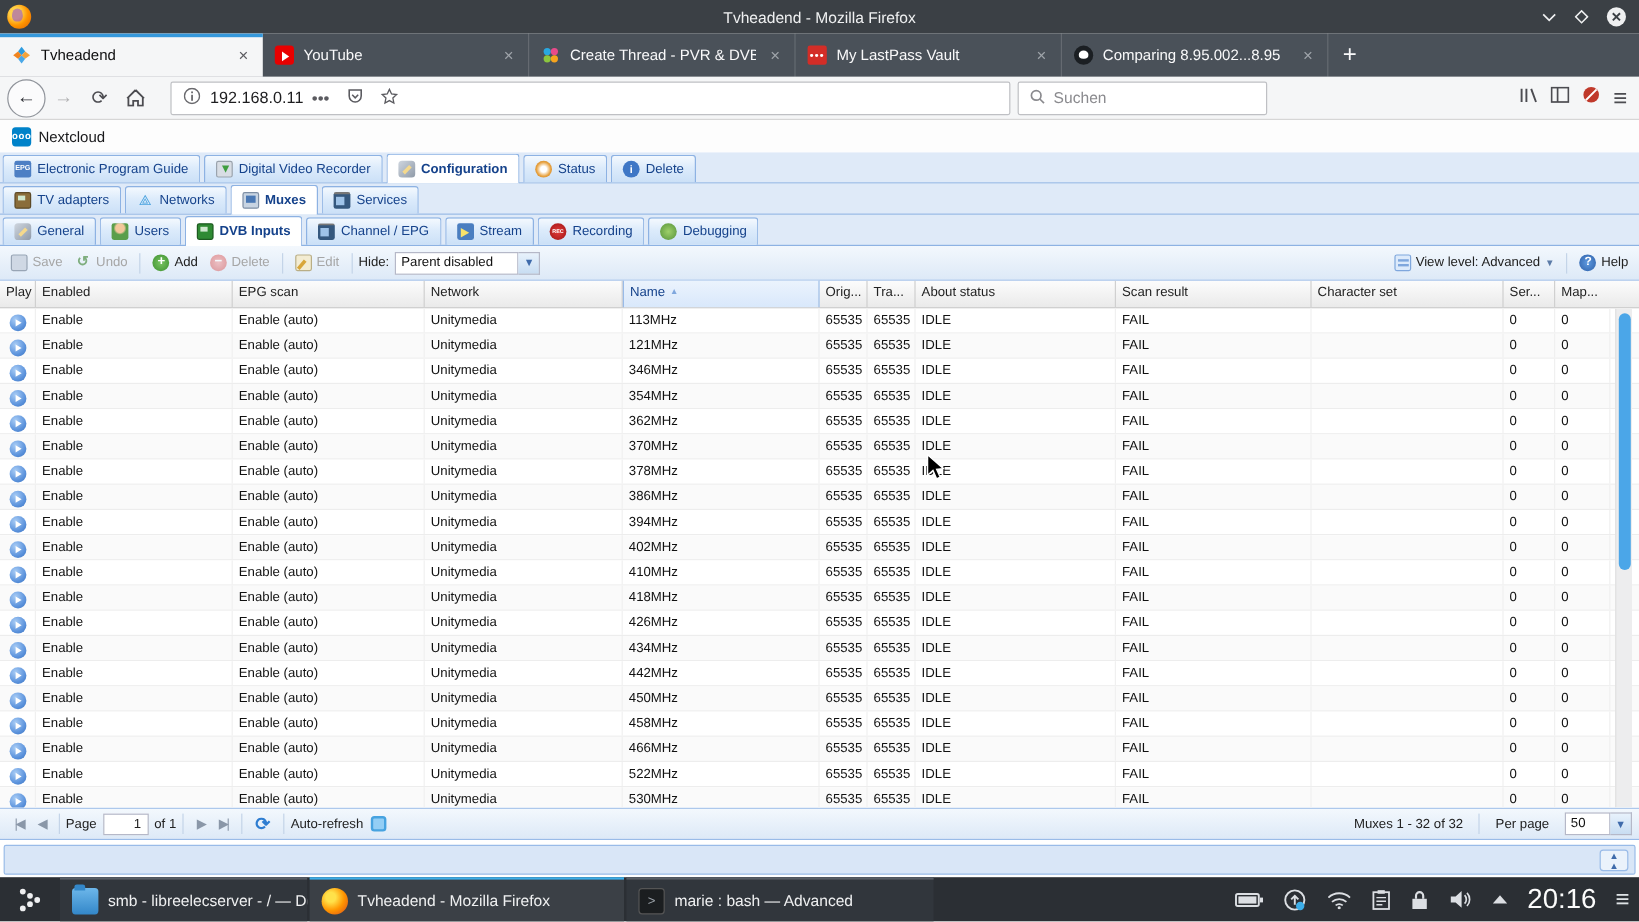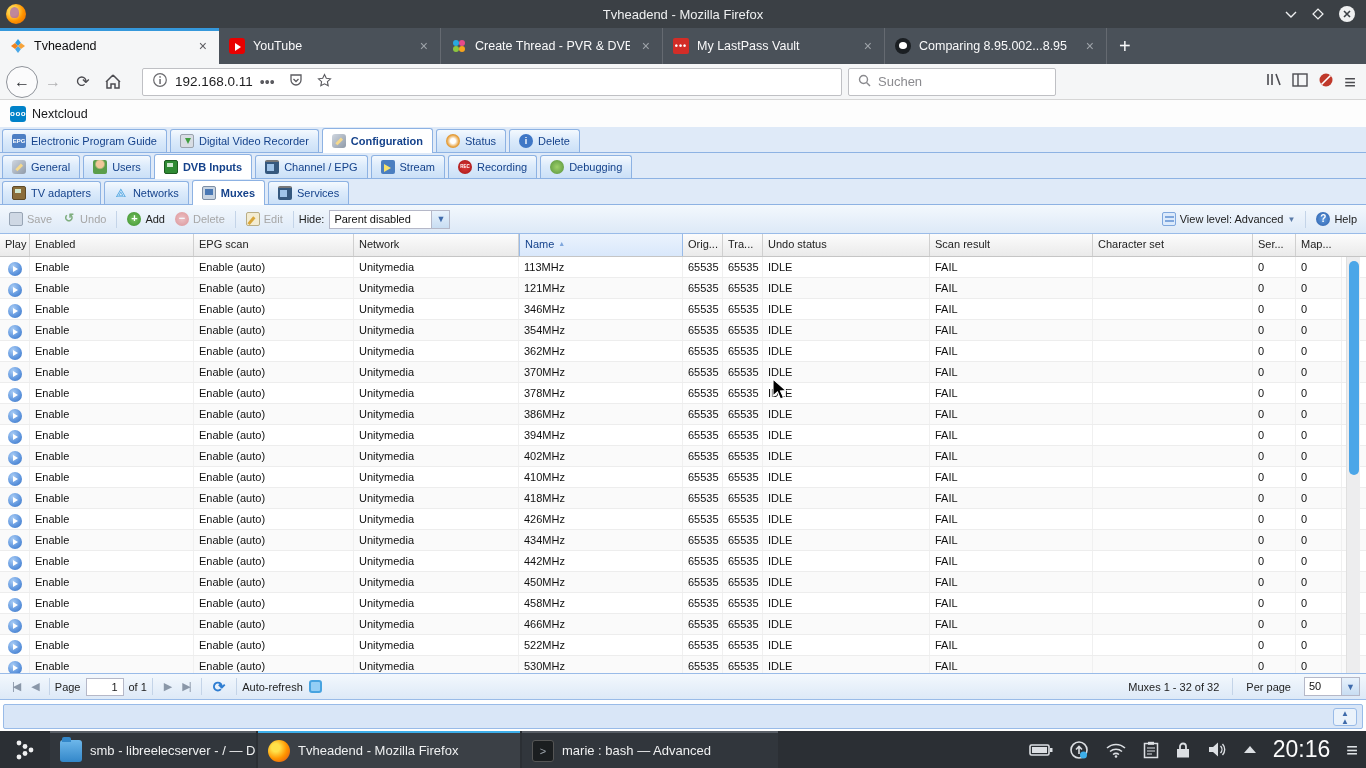--- a/index.html
+++ b/index.html
@@ -285,20 +285,39 @@
           <span>Status</span>
         </div>
       <div class="xtab">
           <i class="ic ic-about">i</i>
           <span>Delete</span>
         </div>
     </div>
 
     <div class="tabrow">
       <div class="xtab">
+          <i class="ic ic-card" style="background:#8a6d3b;border-color:#5d4a27"></i>
+          <span>TV adapters</span>
+        </div>
+      <div class="xtab">
+          <i class="ic ic-antenna">⟁</i>
+          <span>Networks</span>
+        </div>
+      <div class="xtab active">
+          <i class="ic ic-mux"></i>
+          <span>Muxes</span>
+        </div>
+      <div class="xtab">
+          <i class="ic ic-tv"></i>
+          <span>Services</span>
+        </div>
+    </div>
+
+    <div class="tabrow">
+      <div class="xtab">
           <i class="ic ic-wrench"></i>
           <span>General</span>
         </div>
       <div class="xtab">
           <i class="ic ic-users"></i>
           <span>Users</span>
         </div>
       <div class="xtab active">
           <i class="ic ic-card"></i>
           <span>DVB Inputs</span>
@@ -311,39 +330,20 @@
           <i class="ic ic-stream"></i>
           <span>Stream</span>
         </div>
       <div class="xtab">
           <i class="ic ic-rec">REC</i>
           <span>Recording</span>
         </div>
       <div class="xtab">
           <i class="ic ic-debug"></i>
           <span>Debugging</span>
-        </div>
-    </div>
-
-    <div class="tabrow">
-      <div class="xtab">
-          <i class="ic ic-card" style="background:#8a6d3b;border-color:#5d4a27"></i>
-          <span>TV adapters</span>
-        </div>
-      <div class="xtab">
-          <i class="ic ic-antenna">⟁</i>
-          <span>Networks</span>
-        </div>
-      <div class="xtab active">
-          <i class="ic ic-mux"></i>
-          <span>Muxes</span>
-        </div>
-      <div class="xtab">
-          <i class="ic ic-tv"></i>
-          <span>Services</span>
         </div>
     </div>
 
     <div id="xtoolbar">
       <div class="tbtn dis">
           <i class="ic ic-save"></i>
           <span>Save</span>
         </div>
       <div class="tbtn dis">
           <i class="ic ic-undo">↺</i>
@@ -384,21 +384,21 @@
     </div>
 
     <div id="gridhead">
       <div class="hcell" style="width:30px">Play</div>
       <div class="hcell" style="width:164px">Enabled</div>
       <div class="hcell" style="width:160px">EPG scan</div>
       <div class="hcell" style="width:165px">Network</div>
       <div class="hcell sorted" style="width:164px"><span>Name</span><span class="sortarrow">▲</span></div>
       <div class="hcell" style="width:40px">Orig...</div>
       <div class="hcell" style="width:40px">Tra...</div>
-      <div class="hcell" style="width:167px">Undo status</div>
+      <div class="hcell" style="width:167px">About status</div>
       <div class="hcell" style="width:163px">Scan result</div>
       <div class="hcell" style="width:160px">Character set</div>
       <div class="hcell" style="width:43px">Ser...</div>
       <div class="hcell" style="width:46px;border-right:none">Map...</div>
     </div>
 
     <div id="gridbody">
       <div id="rowhost">
           <div class="grow">
             <div class="gcell" style="width:30px">

